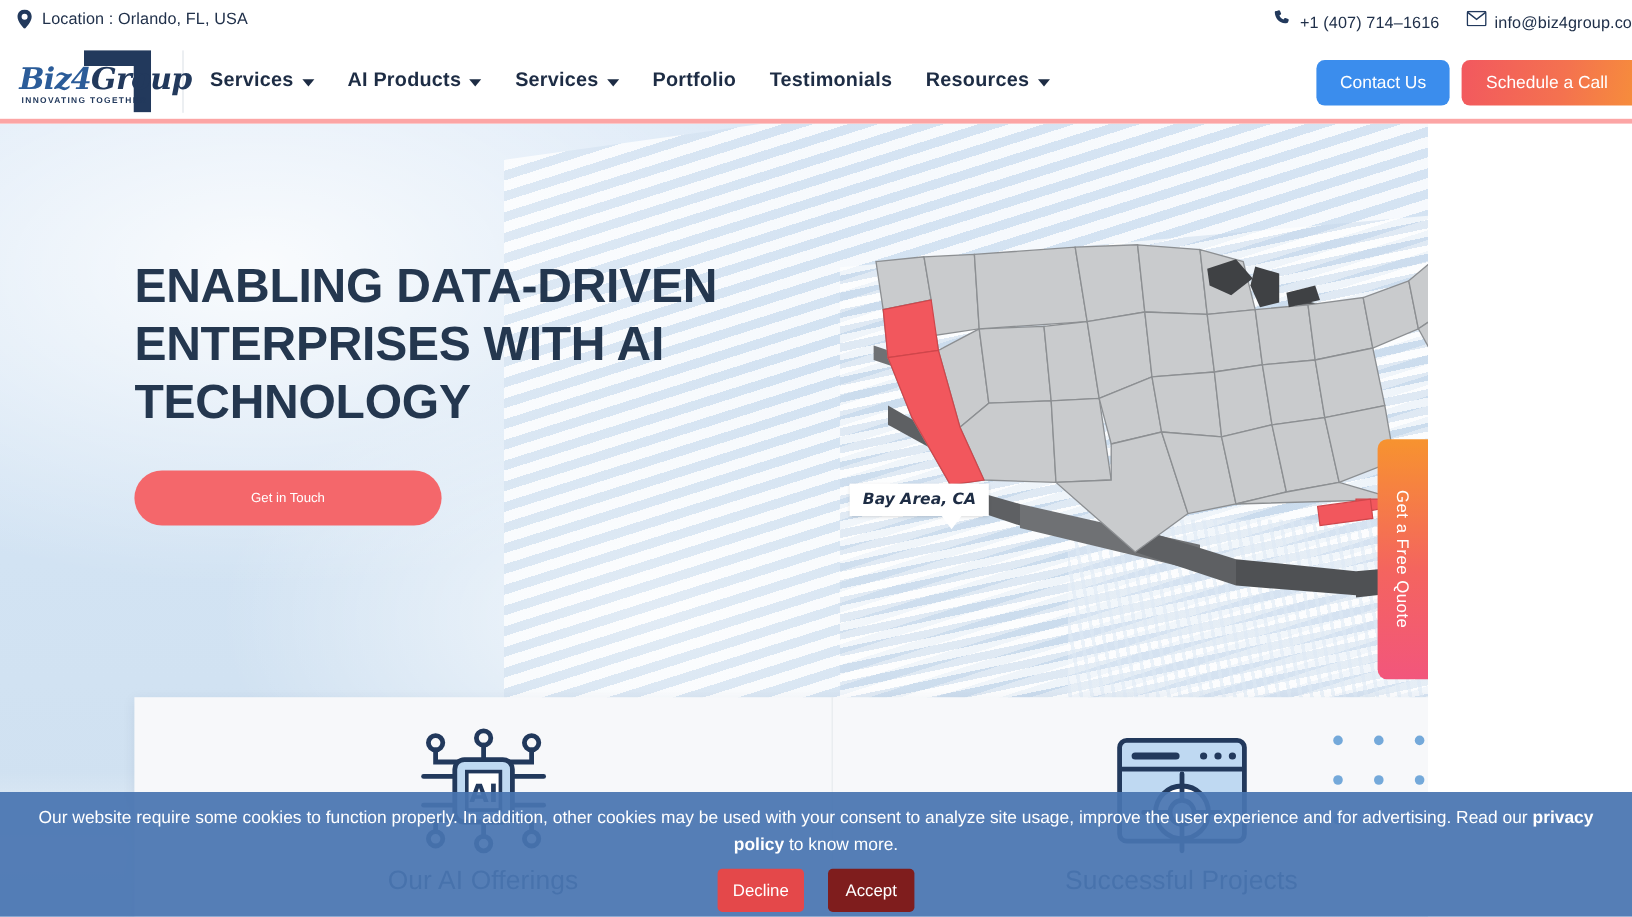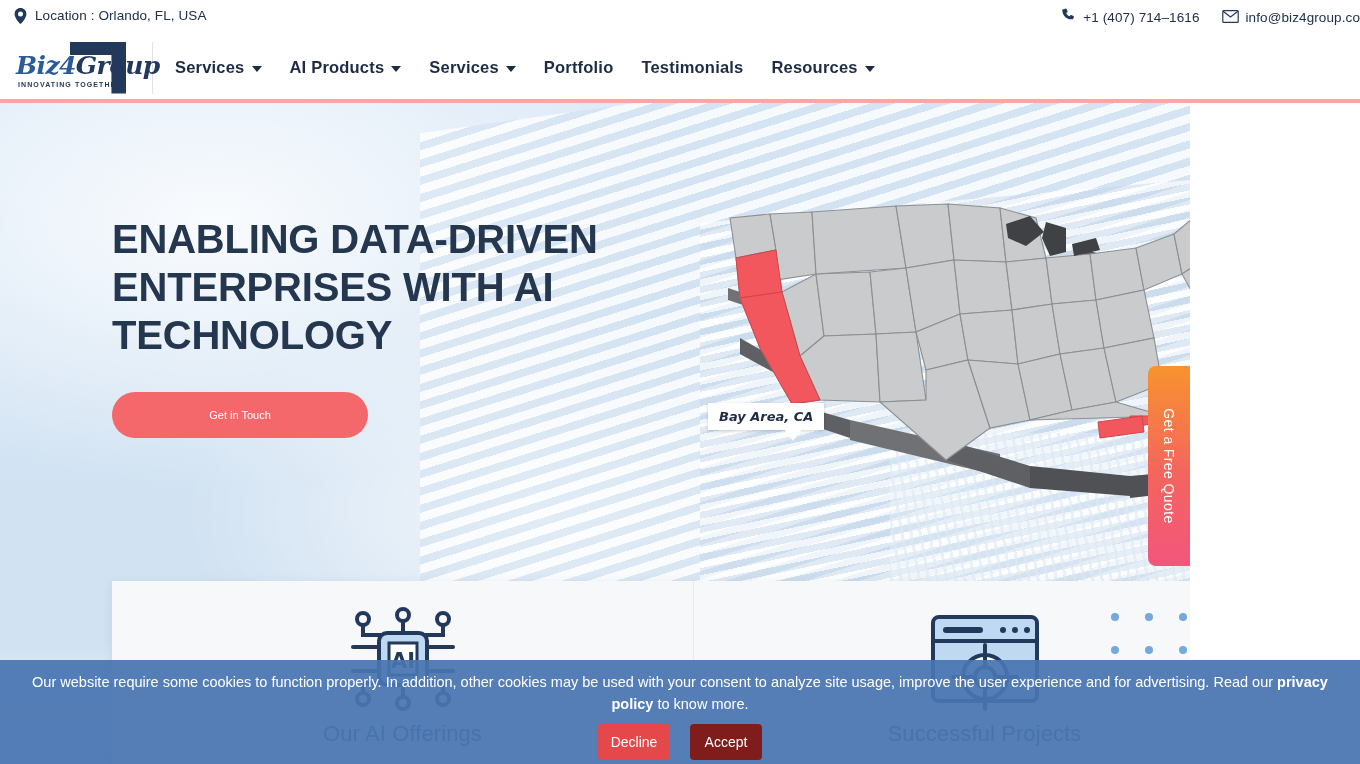--- a/index.html
+++ b/index.html
@@ -290,20 +290,24 @@
       </div>
       <div class="nav-link">
         <span>Testimonials</span>
       </div>
       <div class="nav-link">
         <span>Resources</span>
         <i class="chev"></i>
       </div>
     </div>
 
+    <div class="nav-cta">
+      <button class="btn-contact">Contact Us</button>
+      <button class="btn-schedule">Schedule a Call</button>
+    </div>
   </div>
 
   <div class="hero">
     <div class="sky"></div>
     <div class="building"></div>
     <div class="building2"></div>
     <div class="palms"></div>
     <div class="ground"></div>
 
     <div class="hero-copy">

